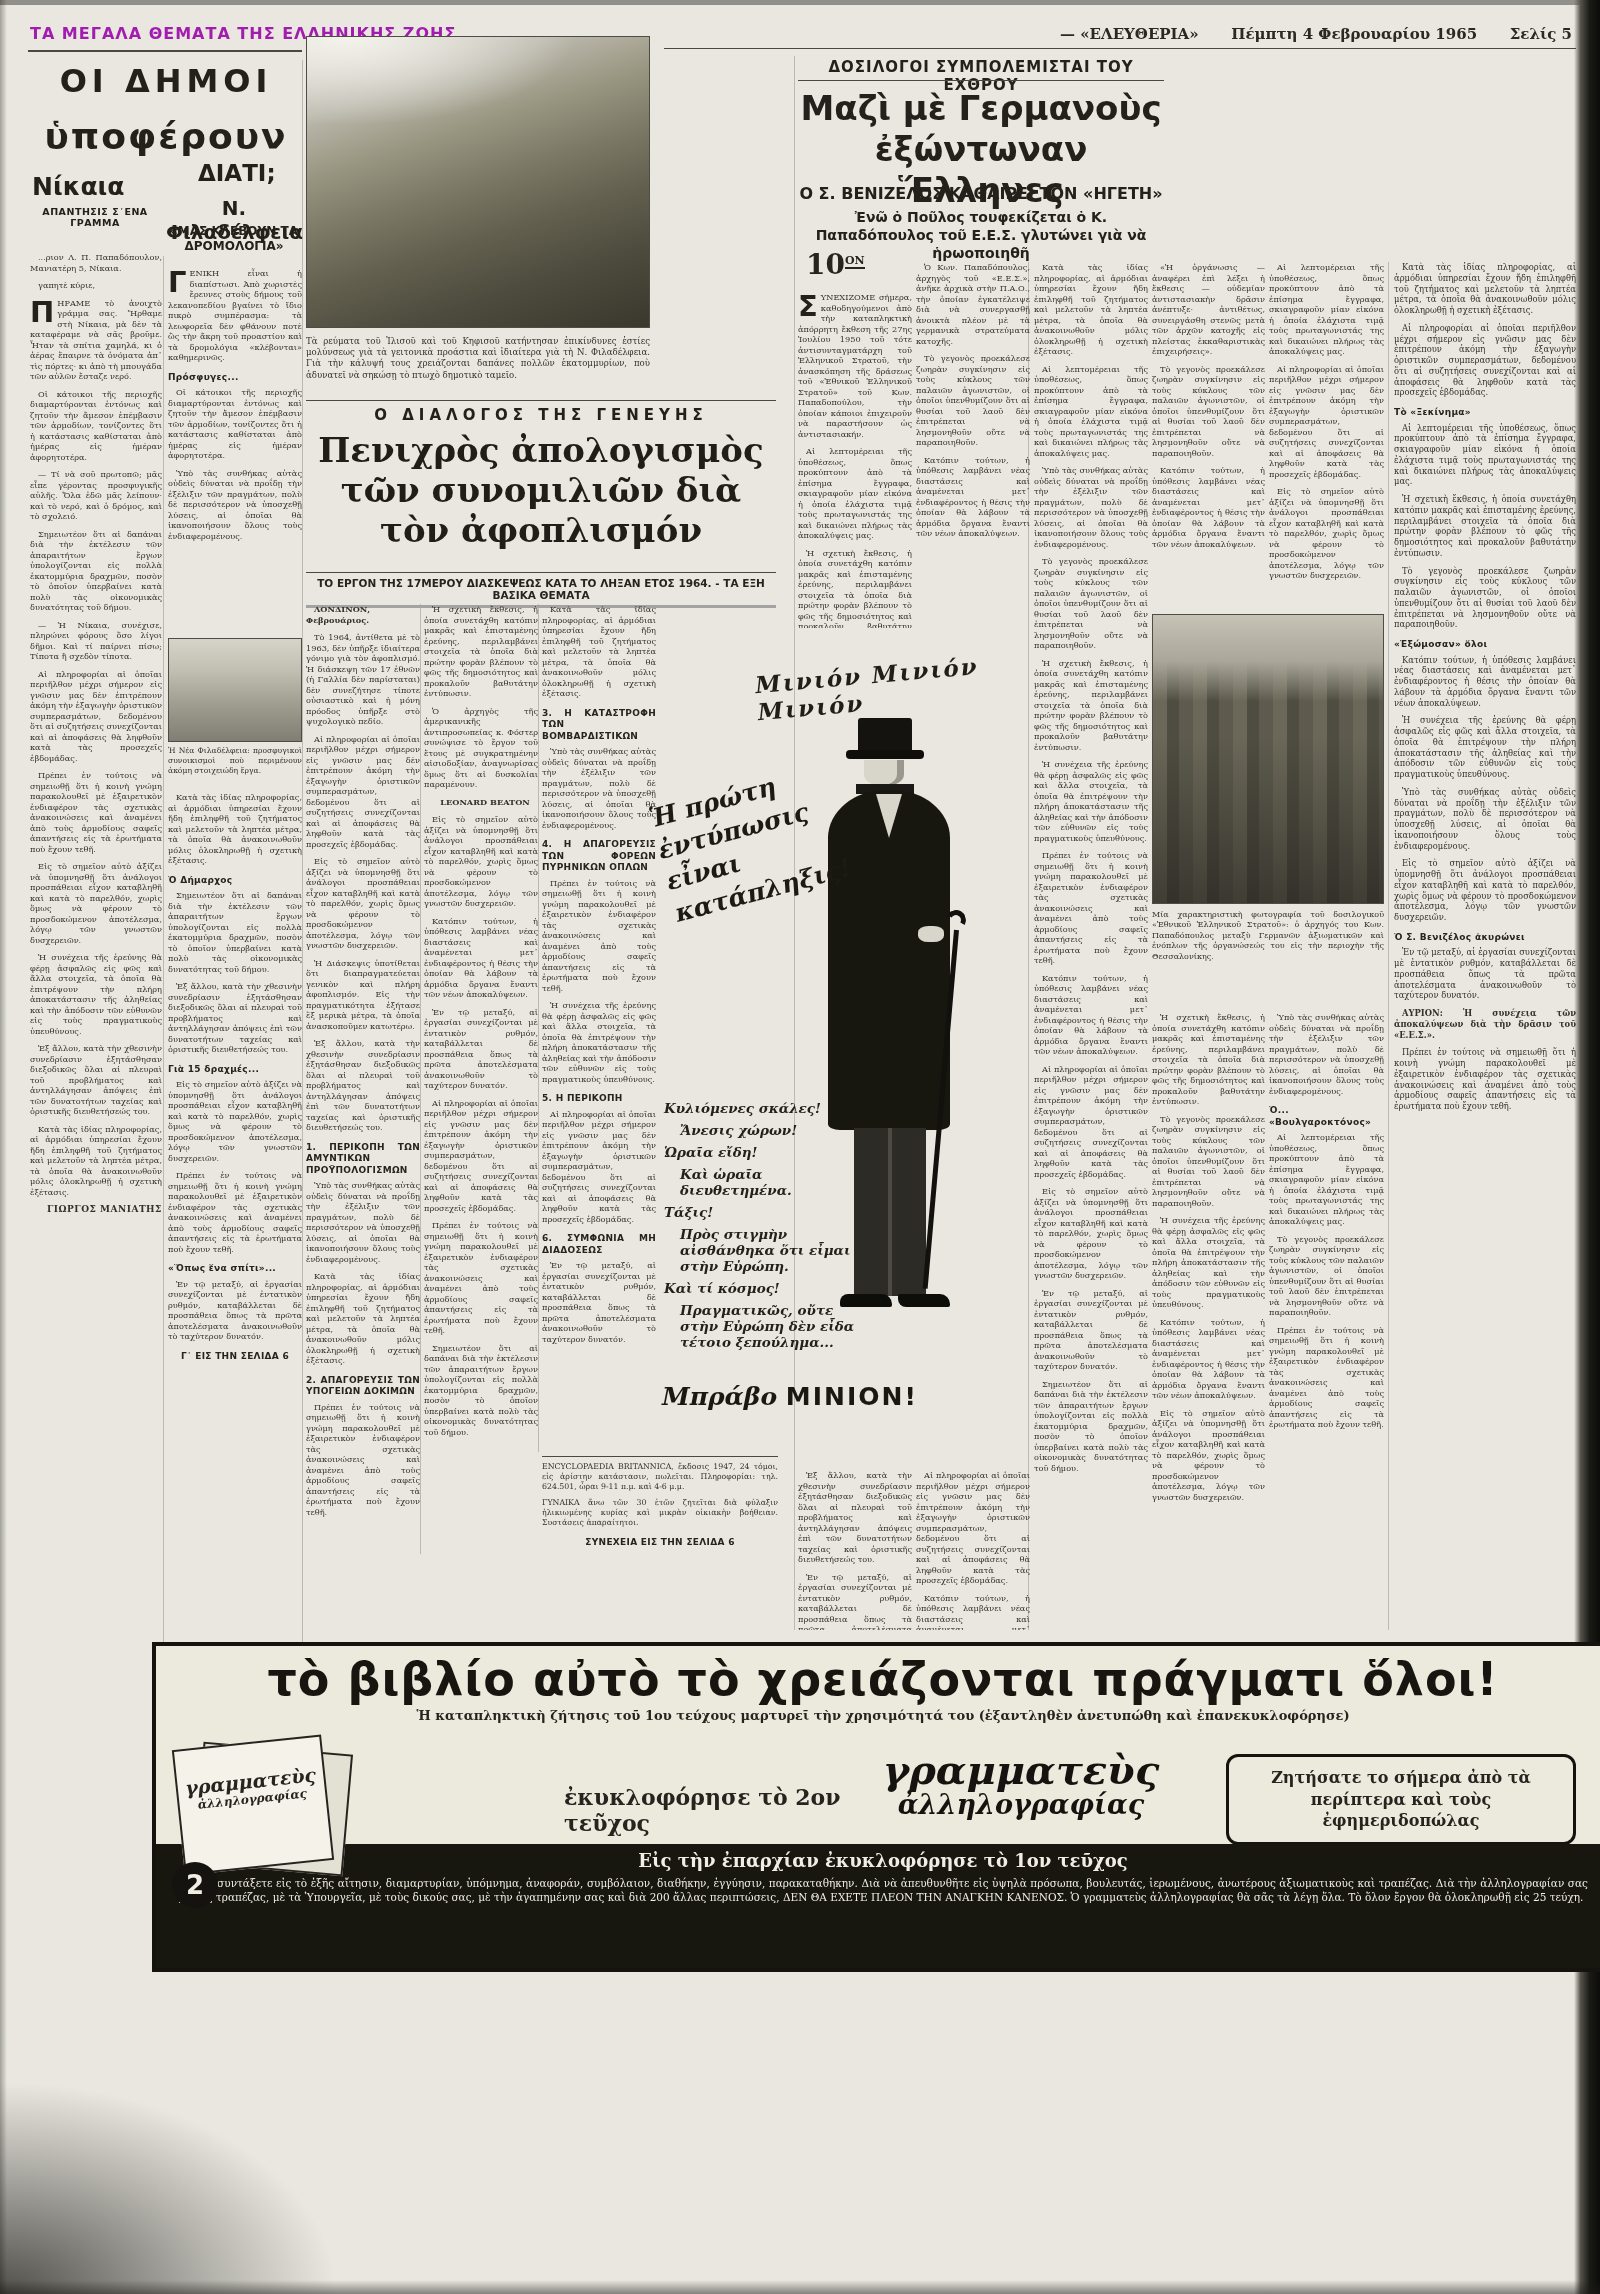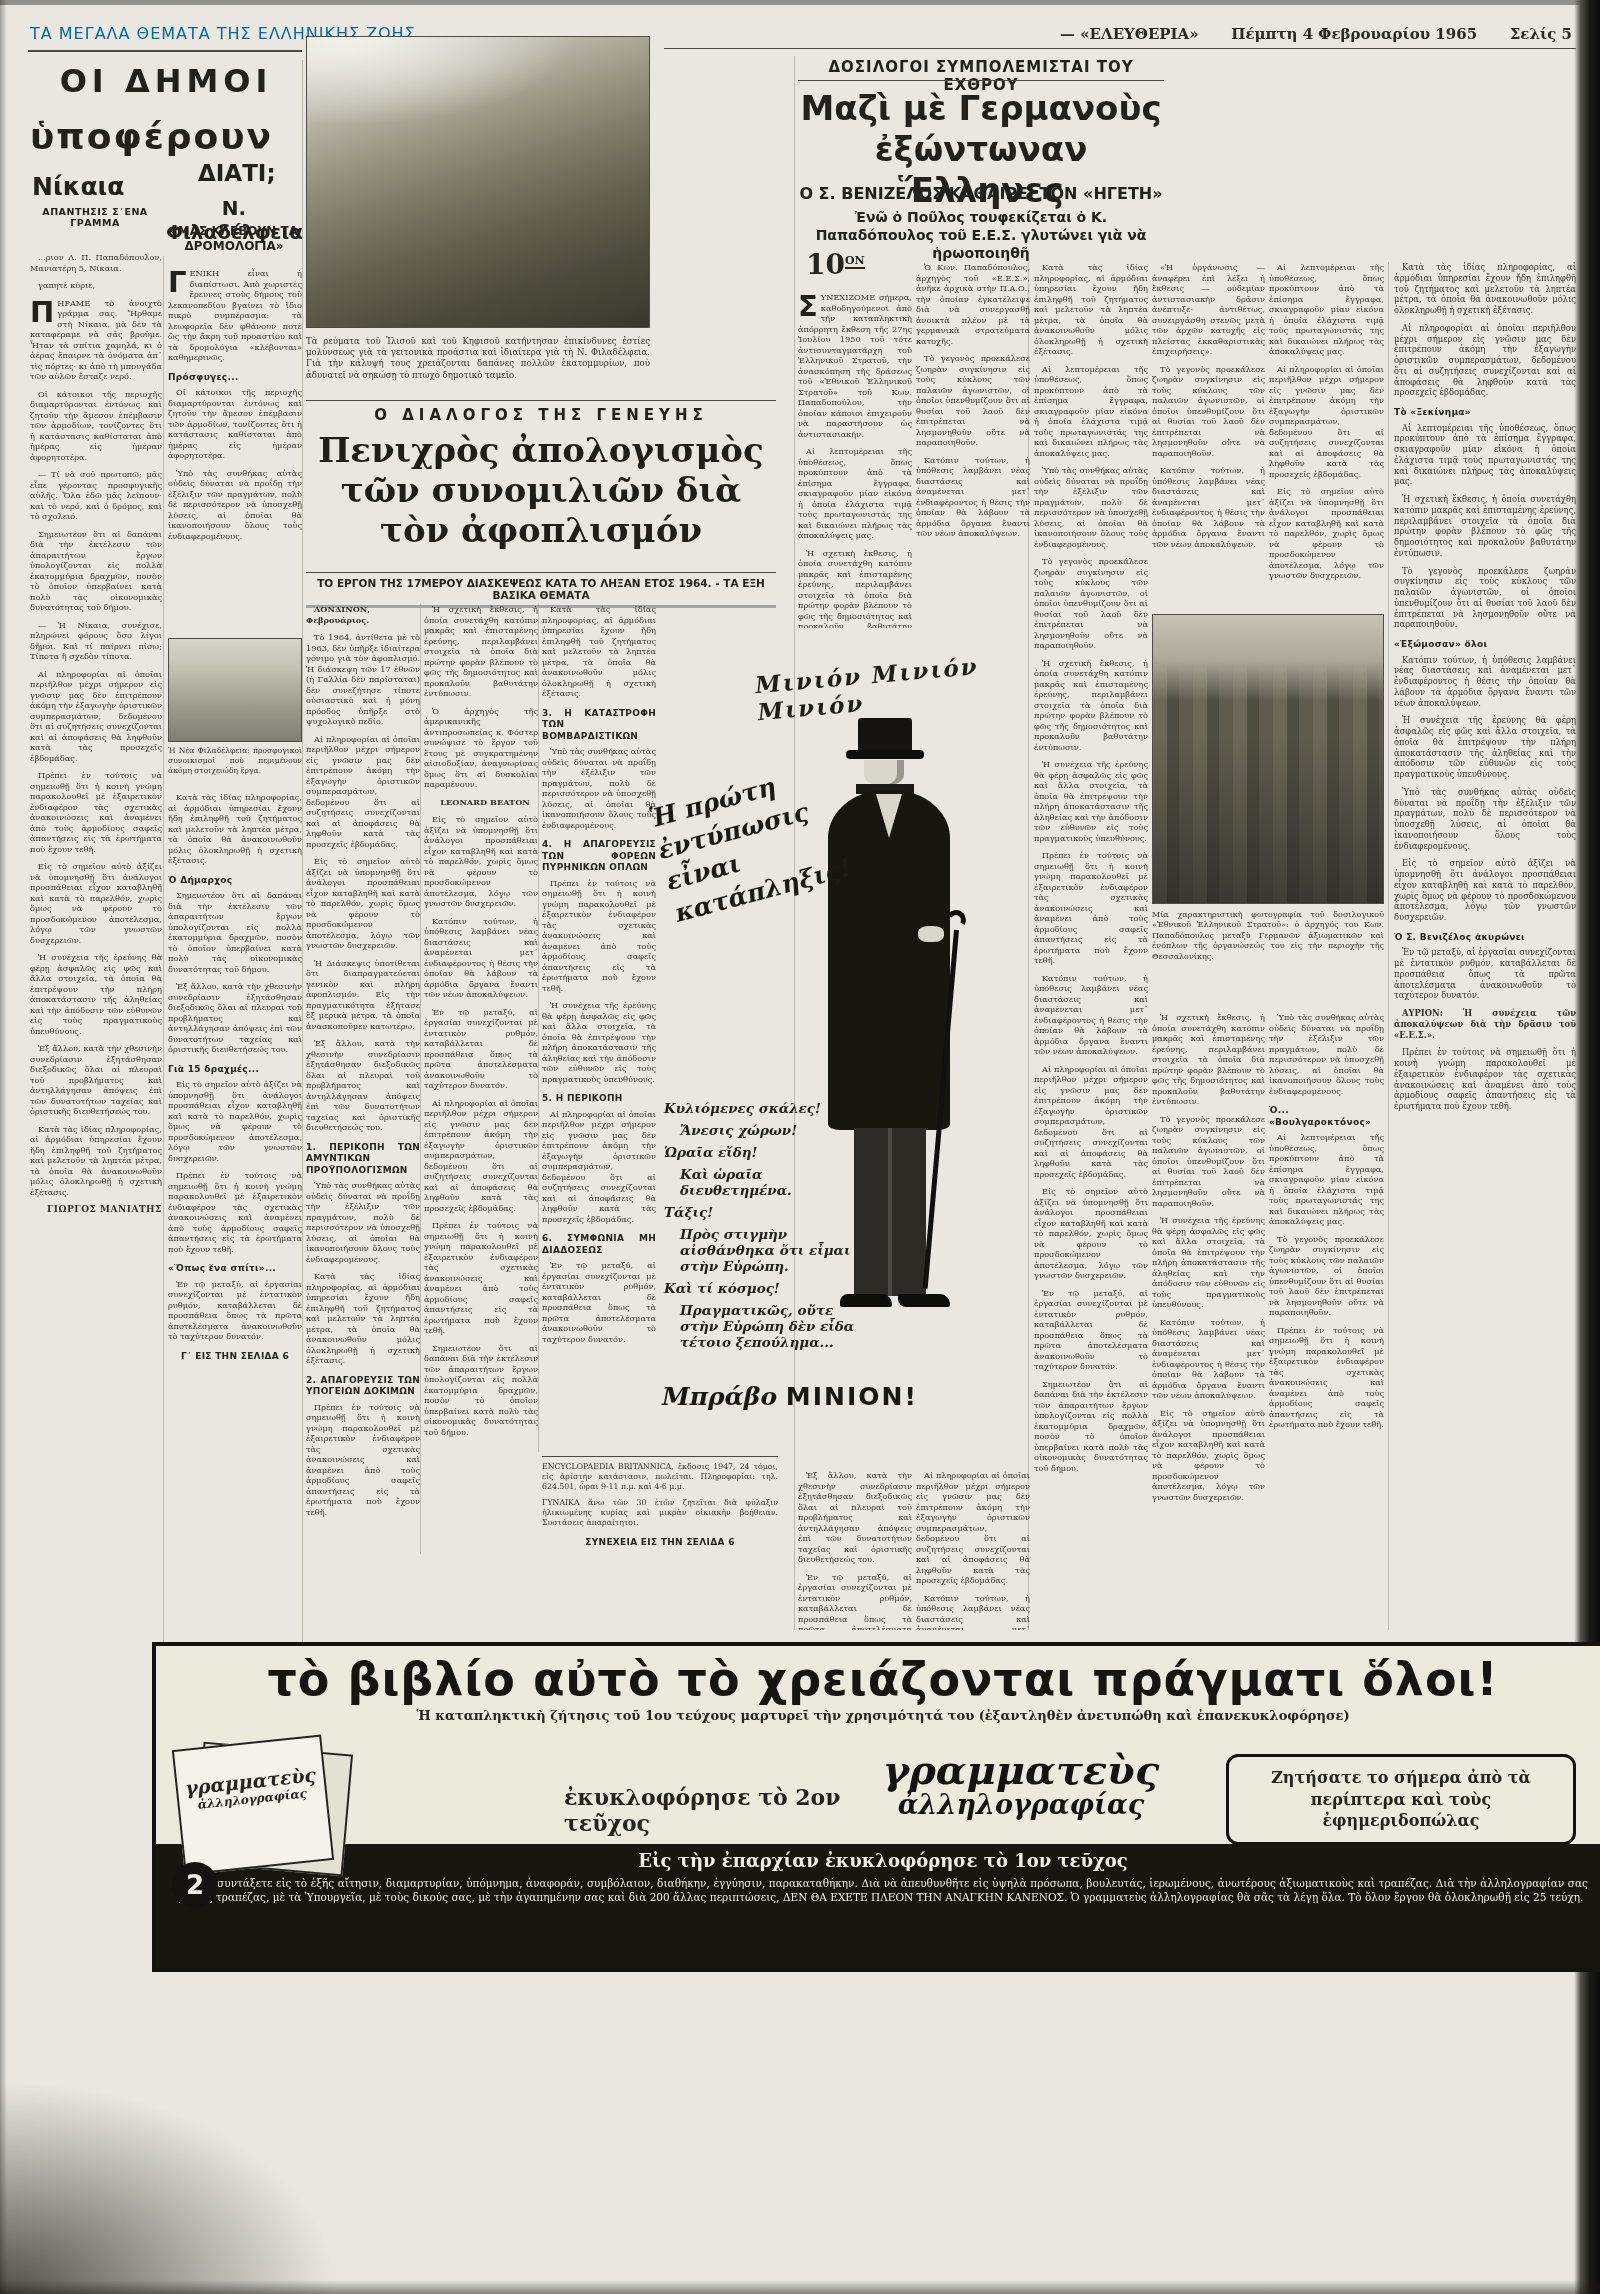--- a/index.html
+++ b/index.html
@@ -18,27 +18,27 @@
   .edge-left { left:0; top:0; width:7px; height:2294px; background:linear-gradient(90deg, rgba(30,29,25,.35), rgba(30,29,25,0)); }
   .smudge-bl { left:0; top:2080px; width:340px; height:214px;
     background:radial-gradient(ellipse at 0% 100%, rgba(28,27,22,.75) 0%, rgba(28,27,22,.25) 45%, rgba(28,27,22,0) 70%); }
   .edge-bottom { left:0; top:2280px; width:1600px; height:14px;
     background:linear-gradient(180deg, rgba(28,27,22,0), rgba(28,27,22,.5)); }
 
   .rule { background:#4a483f; }
   .vrule { position:absolute; width:1px; background:#bcb9ae; }
 
   
-  .hdr-left { font-family:"DejaVu Sans", sans-serif; font-weight:normal; font-size:16px; letter-spacing:1px; color:#0369a1; }
+  .hdr-left { font-family:"DejaVu Sans", sans-serif; font-weight:bold; font-size:16px; letter-spacing:1px; color:#a21caf; }
   .hdr-right { display:flex; justify-content:space-between; font-weight:bold; font-size:15px; color:#2b2923; }
 
   
   .disp { font-family:"DejaVu Sans", sans-serif; font-weight:bold; color:#23211b; }
   .t-oidimoi { font-size:32px; letter-spacing:5px; text-align:center; }
-  .t-ypoferoun { font-size:36px; letter-spacing:2px; }
+  .t-ypoferoun { font-size:36px; letter-spacing:2px; text-align:center; }
   .t-nikaia { font-size:25px; }
   .t-nikaia-sub { font-size:9.5px; text-align:center; letter-spacing:.5px; }
   .t-diati { font-size:23px; }
   .t-filad { font-size:20px; text-align:center; }
   .t-filad-sub { font-size:12px; text-align:center; line-height:1.25; }
   .t-kicker { font-size:15px; letter-spacing:5px; text-align:center; }
   .t-mid-headline { font-family:"DejaVu Serif", serif; font-weight:bold; font-size:34px; line-height:1.18; text-align:center; color:#201e19; }
   .t-deck { font-family:"DejaVu Sans", sans-serif; font-weight:bold; font-size:10.5px; text-align:center;
     border-top:1px solid #4a483f; border-bottom:3px solid #a3a3a3; padding:4px 0; }
   .t-r-kicker { font-size:15px; letter-spacing:1px; text-align:center; }

